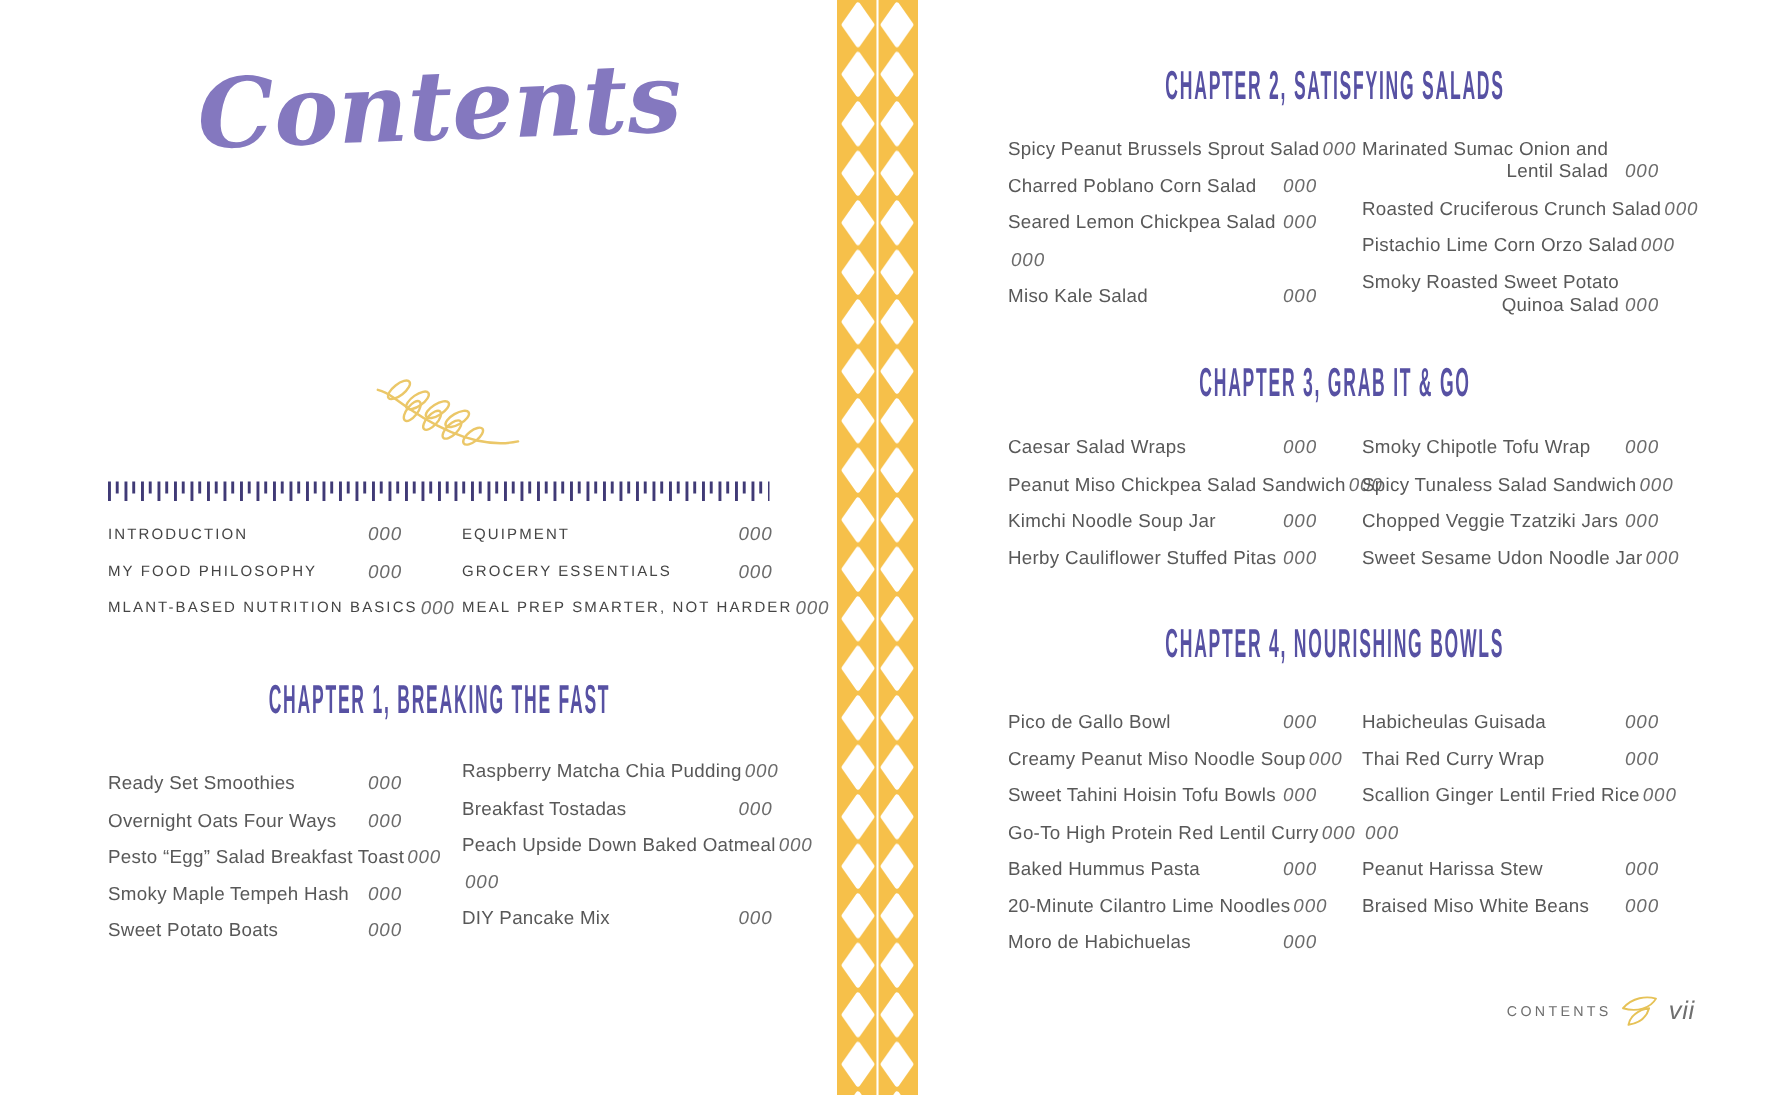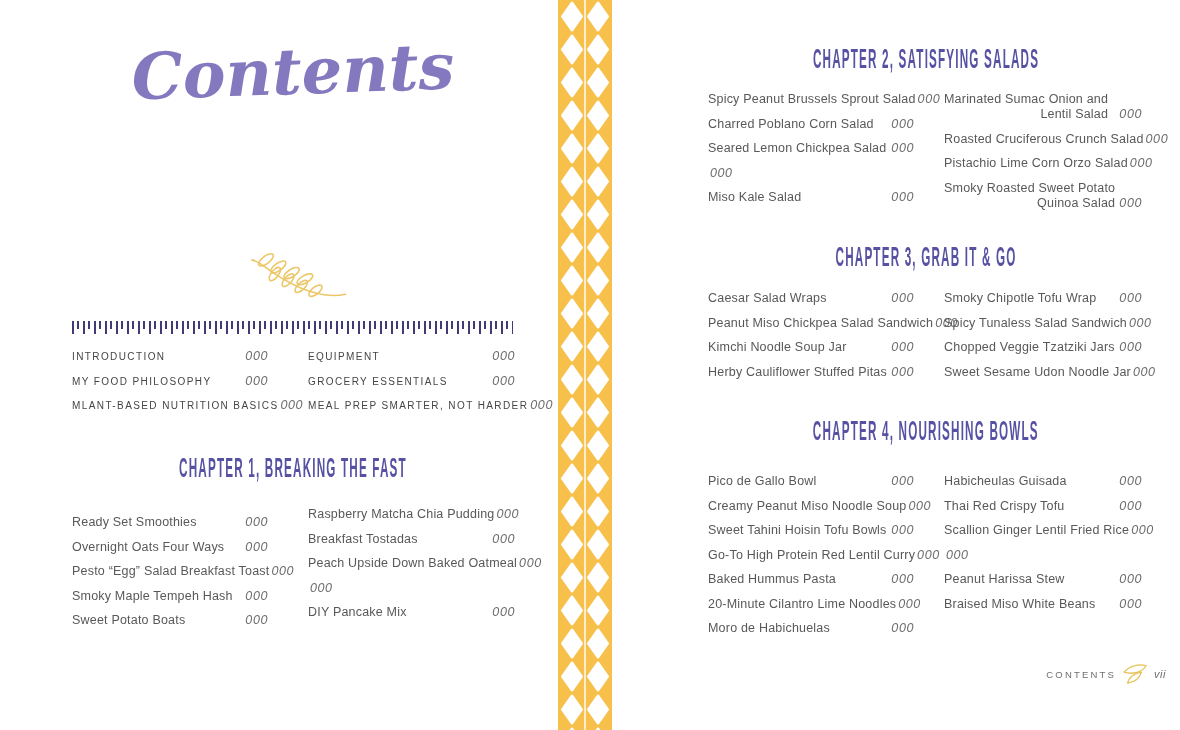--- a/index.html
+++ b/index.html
@@ -4,21 +4,21 @@
 <style>
   html,body{margin:0;padding:0;}
   body{
     width:1180px;height:730px;position:relative;overflow:hidden;
     background:#ffffff;
     font-family:"Liberation Sans",sans-serif;
     -webkit-font-smoothing:antialiased;
   }
   .page{position:absolute;top:0;height:730px;}
   .left-page{left:72px;width:442px;}
-  .right-page{left:672px;width:436px;margin-left:36px;}
+  .right-page{left:672px;width:436px;}
 
   
   .band{position:absolute;left:558px;top:0;width:54px;height:730px;}
   .band svg{display:block;}
 
   
   .script-title{
     position:absolute;top:30px;left:0;width:100%;margin:0;
     text-align:center;
     font-family:"DejaVu Serif",serif;
@@ -91,21 +91,21 @@
 
   
   .footer{
     position:absolute;top:663px;right:-22px;
     display:flex;align-items:center;gap:7px;
   }
   .footer-label{
     font-size:9.5px;letter-spacing:2.2px;color:#6f6f6f;
   }
   .footer-leaf{width:24px;height:22px;}
-  .footer-page{font-size:11px;color:#6f6f6f;letter-spacing:0.5px;font-style:italic;}
+  .footer-page{font-size:17px;color:#6f6f6f;letter-spacing:0.5px;font-style:italic;}
 </style>
 </head>
 <body>
 
 <div class="page left-page">
 
   <h1 class="script-title">Contents</h1>
 
   <svg class="branch" viewBox="0 0 120 68">
     <g fill="none" stroke="#ebc768" stroke-width="1.8" stroke-linecap="round">
@@ -367,21 +367,21 @@
     <span class="row-page">000</span>
   </div>
 </div>
   <div class="col ch4-right">
   <div class="row">
     <span class="row-title">Habicheulas Guisada</span>
     <span class="row-page">000</span>
   </div>
 
   <div class="row">
-    <span class="row-title">Thai Red Crispy Tofu</span>
+    <span class="row-title">Thai Red Curry Wrap</span>
     <span class="row-page">000</span>
   </div>
 
   <div class="row">
     <span class="row-title">Scallion Ginger Lentil Fried Rice</span>
     <span class="row-page">000</span>
   </div>
 
   <div class="row">
     <span class="row-page">000</span>

